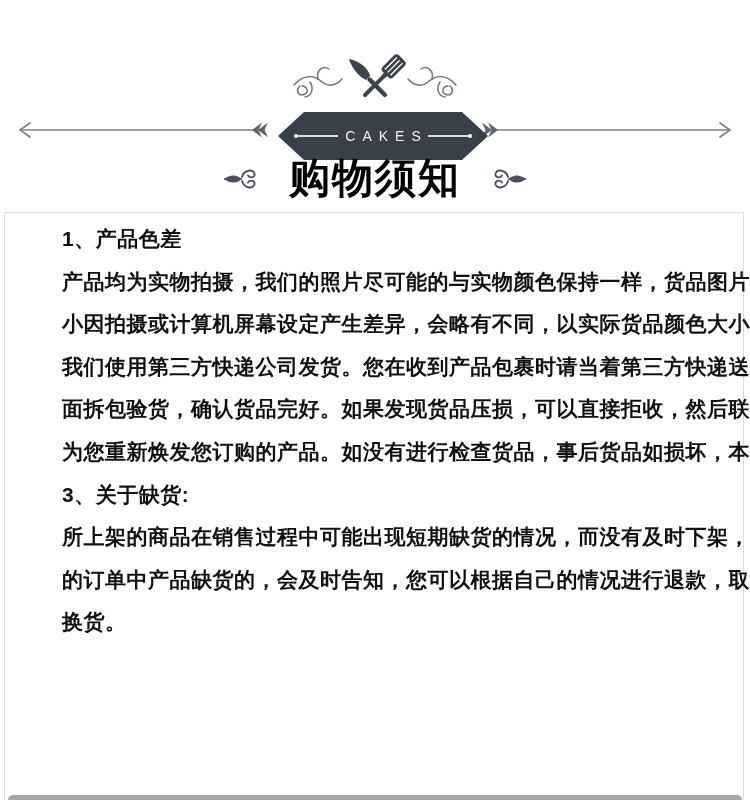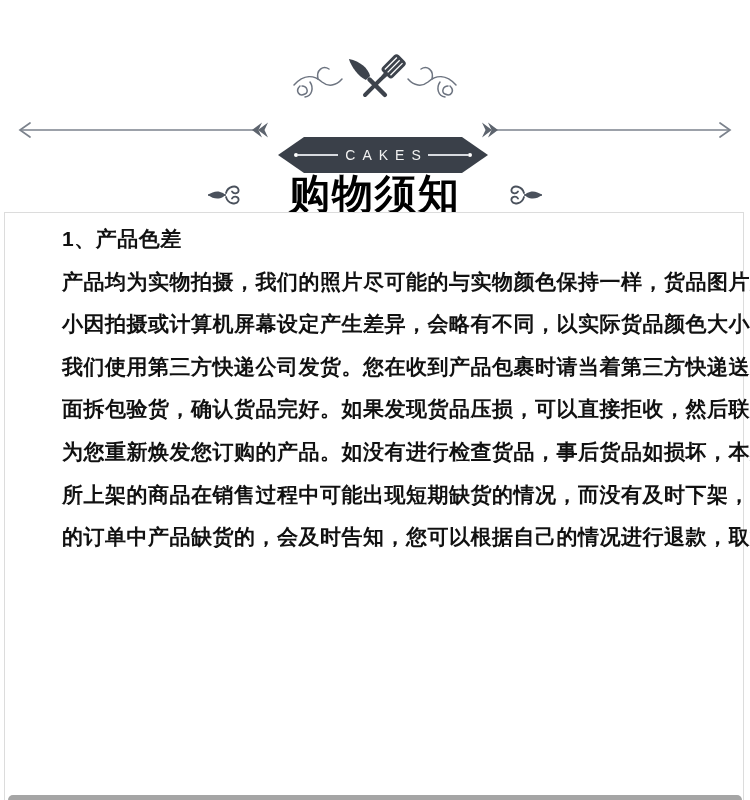--- a/index.html
+++ b/index.html
@@ -11,38 +11,38 @@
     font-family:"Liberation Sans", sans-serif;
   }
   
   .emblem{position:absolute;left:290px;top:48px;width:170px;height:60px;}
   
   .arrow{position:absolute;top:121px;width:256px;height:18px;}
   .arrow-left{left:12px;}
   .arrow-right{left:482px;transform:scaleX(-1);}
   
   .banner{
-    position:absolute;left:278px;top:112px;width:210px;height:36px;
+    position:absolute;left:278px;top:112px;width:210px;height:48px;
     background:#3a4049;
     clip-path:polygon(0 50%, 26px 0, 184px 0, 100% 50%, 184px 100%, 26px 100%);
-    display:flex;align-items:center;justify-content:center;gap:0;margin-top:25px;
+    display:flex;align-items:center;justify-content:center;gap:0;
   }
   .banner .dot{width:4px;height:4px;border-radius:50%;background:#ffffff;flex:0 0 auto;}
   .banner .bline{width:40px;height:2px;background:#d7dadf;flex:0 0 auto;}
   .banner .blabel{
     color:#f2f2f2;font-size:14px;font-weight:500;
     letter-spacing:7px;padding-left:7px;white-space:nowrap;
   }
   
   .title-row{
     position:absolute;top:155px;left:0;right:0;
     display:flex;align-items:center;justify-content:center;gap:26px;
   }
   .page-title{
-    margin:16px;font-size:41px;line-height:47px;font-weight:bold;
+    margin:0;font-size:41px;line-height:47px;font-weight:bold;
     letter-spacing:2px;color:#000000;white-space:nowrap;
   }
   .ornament{width:40px;height:26px;}
   .ornament.flip{transform:scaleX(-1);}
   
   .notice-box{
     position:absolute;left:4px;top:212px;width:740px;height:667px;
     box-sizing:border-box;border:1px solid #dcdcdc;background:#ffffff;
     padding:5px 28px 16px 57px;
   }
@@ -130,19 +130,21 @@
     </svg>
   </div>
 
   <div class="notice-box">
     <div class="nline">1、产品色差</div>
     <div class="nline">产品均为实物拍摄，我们的照片尽可能的与实物颜色保持一样，货品图片颜色大</div>
     <div class="nline">小因拍摄或计算机屏幕设定产生差异，会略有不同，以实际货品颜色大小为准。</div>
     <div class="nline">我们使用第三方快递公司发货。您在收到产品包裹时请当着第三方快递送货员的</div>
     <div class="nline">面拆包验货，确认货品完好。如果发现货品压损，可以直接拒收，然后联系客服</div>
     <div class="nline">为您重新焕发您订购的产品。如没有进行检查货品，事后货品如损坏，本店将无</div>
+    <div class="nline">3、关于缺货:</div>
     <div class="nline">所上架的商品在销售过程中可能出现短期缺货的情况，而没有及时下架，造成您</div>
     <div class="nline">的订单中产品缺货的，会及时告知，您可以根据自己的情况进行退款，取消订或</div>
+    <div class="nline">换货。</div>
   </div>
 
   <div class="next-card-top"></div>
 
 </div>
 
 </body></html>

